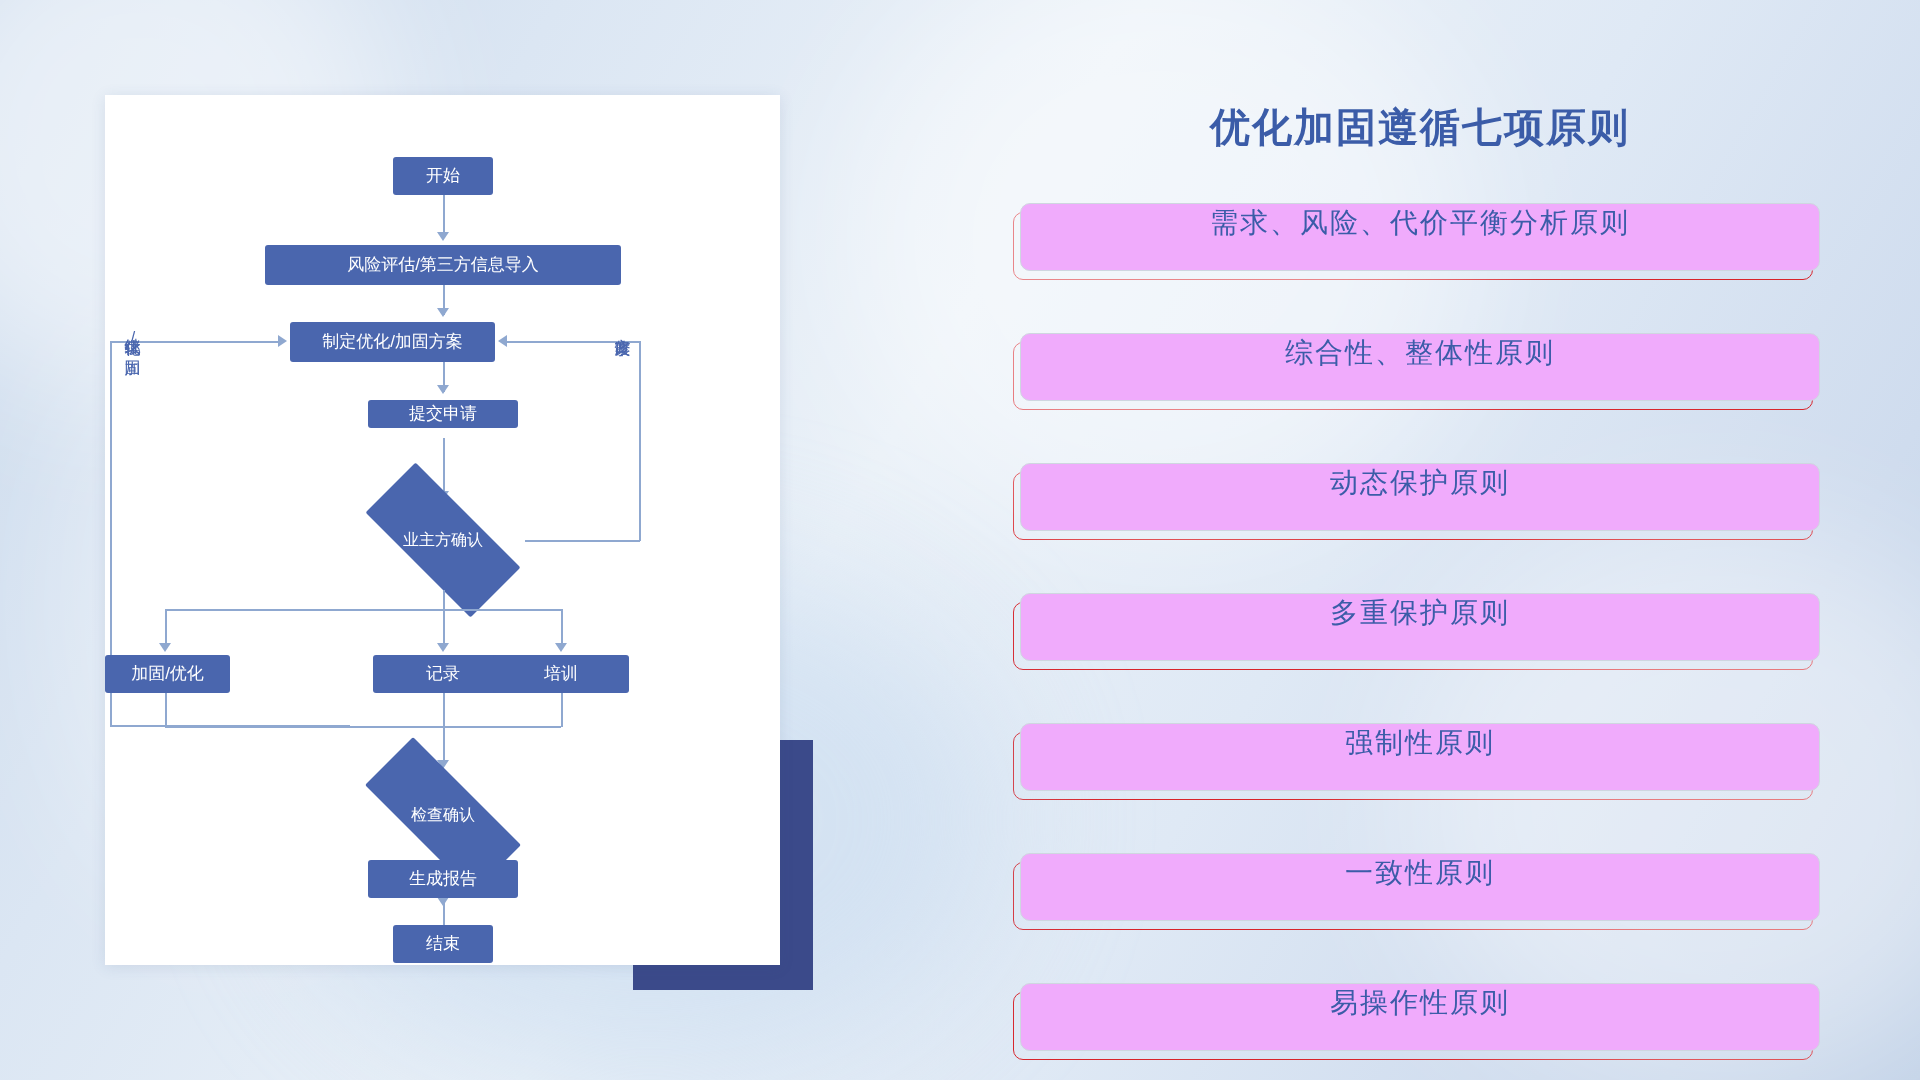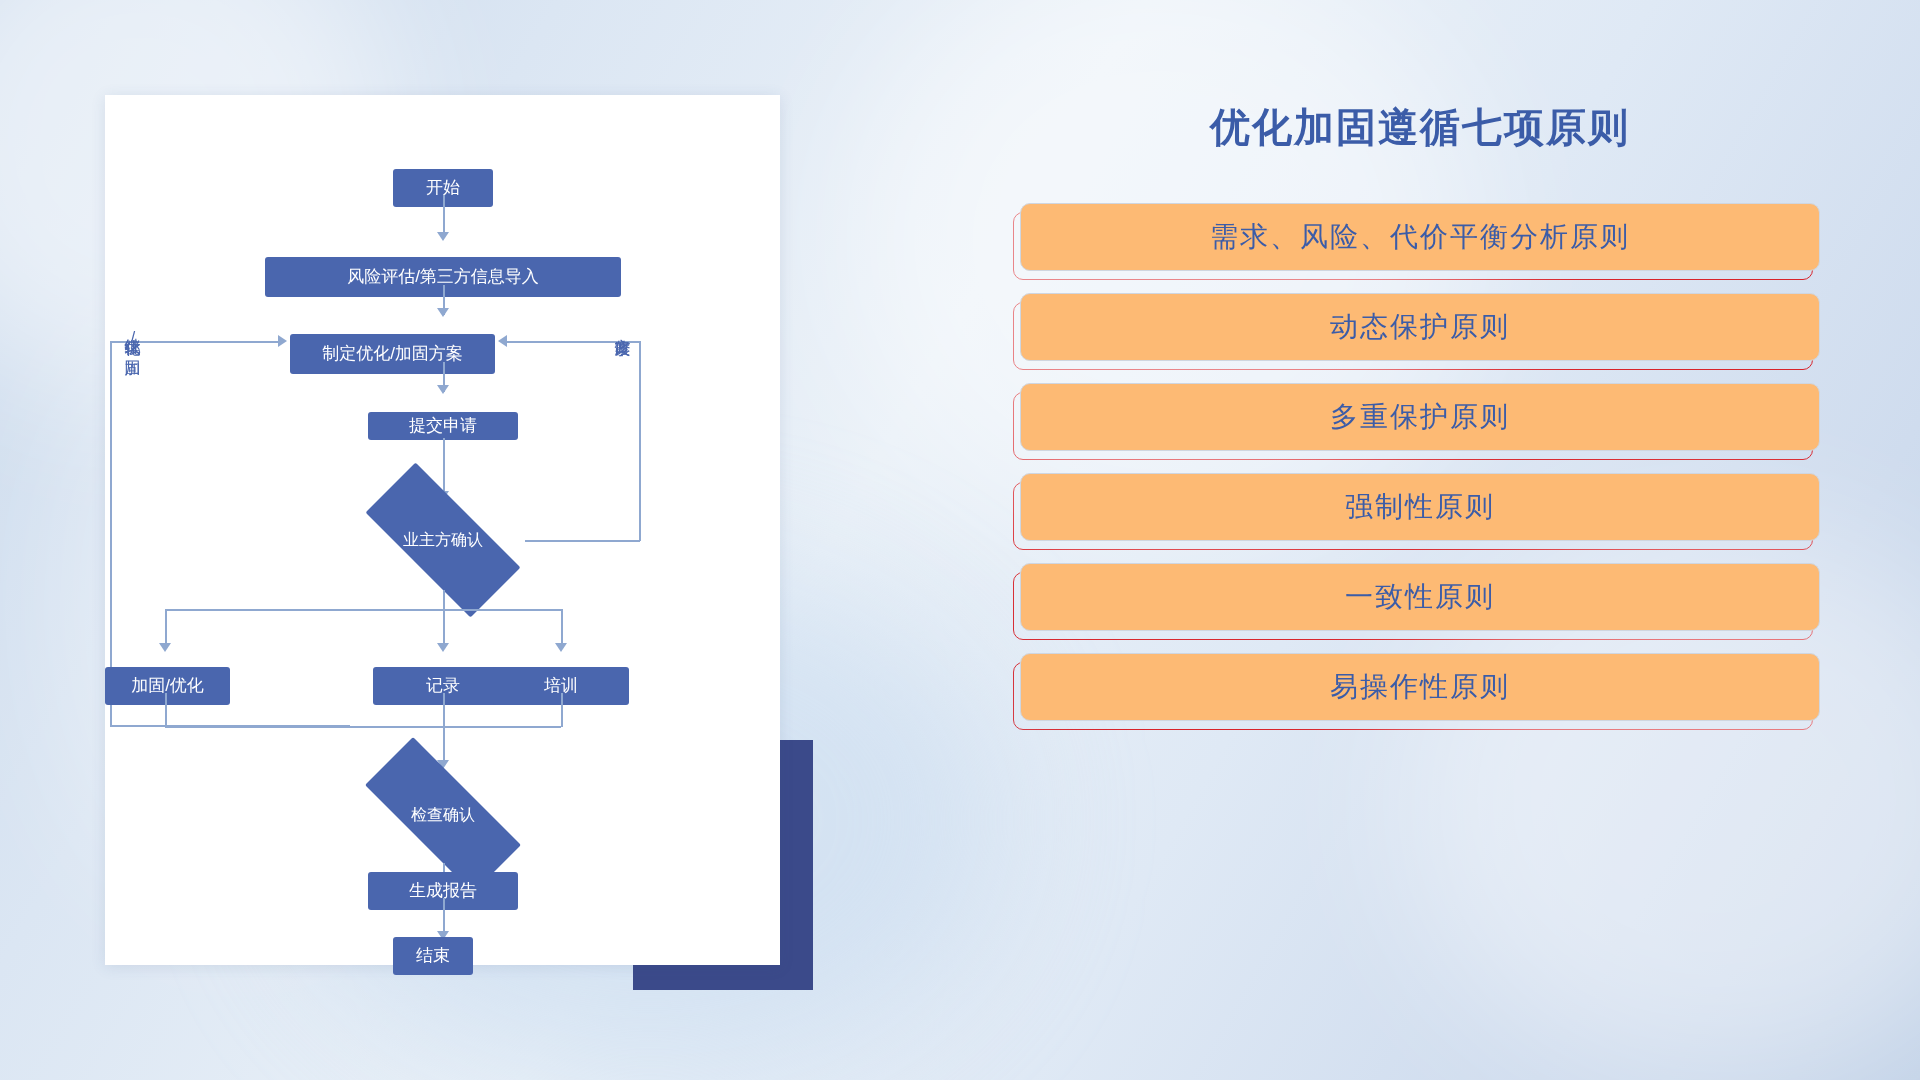--- a/index.html
+++ b/index.html
@@ -57,21 +57,20 @@
     font-size: 17px;
     line-height: 1.2;
     display: flex;
     align-items: center;
     justify-content: center;
     text-align: right;
     border-radius: 3px;
     white-space: nowrap;
     box-sizing: border-box;
     padding: 0 14px;
-    margin-top: 12px;
   }
   .diamond {
     position: absolute;
     background: transparent;
   }
   .diamond .dshape {
     position: absolute;
     inset: 0;
     background: #4a66ae;
     transform: rotate(45deg) scale(0.707);
@@ -136,26 +135,26 @@
     font-size: 40px;
     font-weight: bold;
     color: #3b5ca8;
     text-align: center;
     letter-spacing: 2px;
     margin-bottom: 48px;
   }
   .pill {
     position: relative;
     height: 68px;
-    margin: 0 0 22px 0;
-    background: #fdba74;
+    margin: 0 0 62px 0;
+    background: #f0abfc;
     border: 1.5px solid #cfd6e0;
     border-radius: 10px;
     display: flex;
-    align-items: center;
+    align-items: flex-start;
     justify-content: center;
     box-sizing: border-box;
   }
   .pill::before {
     content: "";
     position: absolute;
     left: -8px;
     top: 8px;
     width: 100%;
     height: 100%;
@@ -248,31 +247,34 @@
     </div>
 
     <div class="ln v" style="left:338px; top:768px; height:40px;"></div>
     <div class="arrow-down" style="left:332px; top:802px;"></div>
 
     <div class="node" style="left:263px; top:765px; width:150px; height:38px;">生成报告</div>
 
     <div class="ln v" style="left:338px; top:803px; height:38px;"></div>
     <div class="arrow-down" style="left:332px; top:836px;"></div>
 
-    <div class="node" style="left:288px; top:830px; width:80px; height:38px;">结束</div>
+    <div class="node" style="left:288px; top:830px; width:100px; height:38px;">结束</div>
   </div>
 </div>
 
 <div class="right-panel">
   <div class="right-title">优化加固遵循七项原则</div>
 
   <div class="pill">
     <span class="pill-text">需求、风险、代价平衡分析原则</span>
   </div>
   <div class="pill">
+    <span class="pill-text">综合性、整体性原则</span>
+  </div>
+  <div class="pill">
     <span class="pill-text">动态保护原则</span>
   </div>
   <div class="pill">
     <span class="pill-text">多重保护原则</span>
   </div>
   <div class="pill">
     <span class="pill-text">强制性原则</span>
   </div>
   <div class="pill">
     <span class="pill-text">一致性原则</span>

